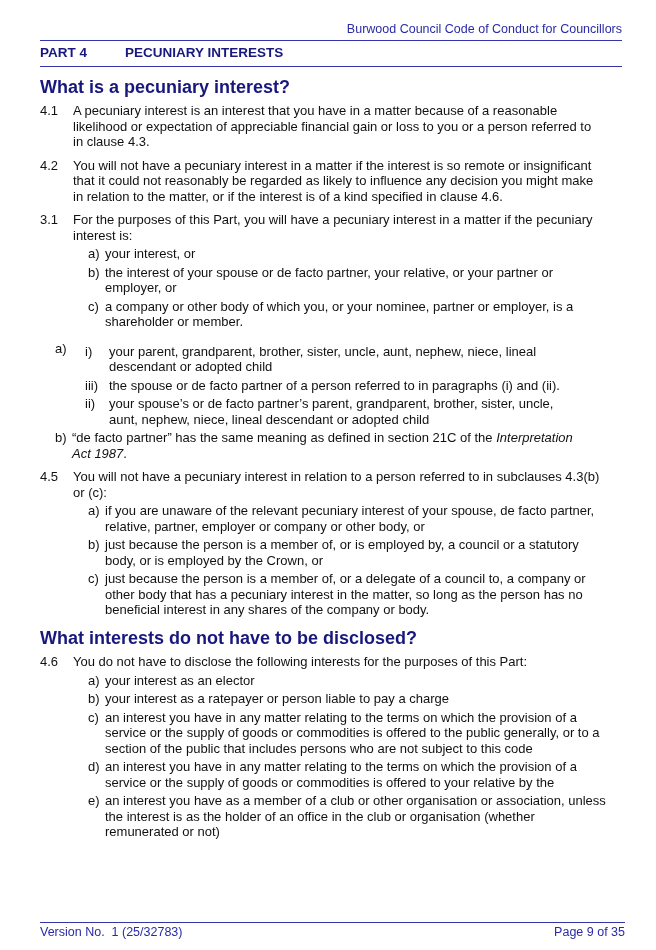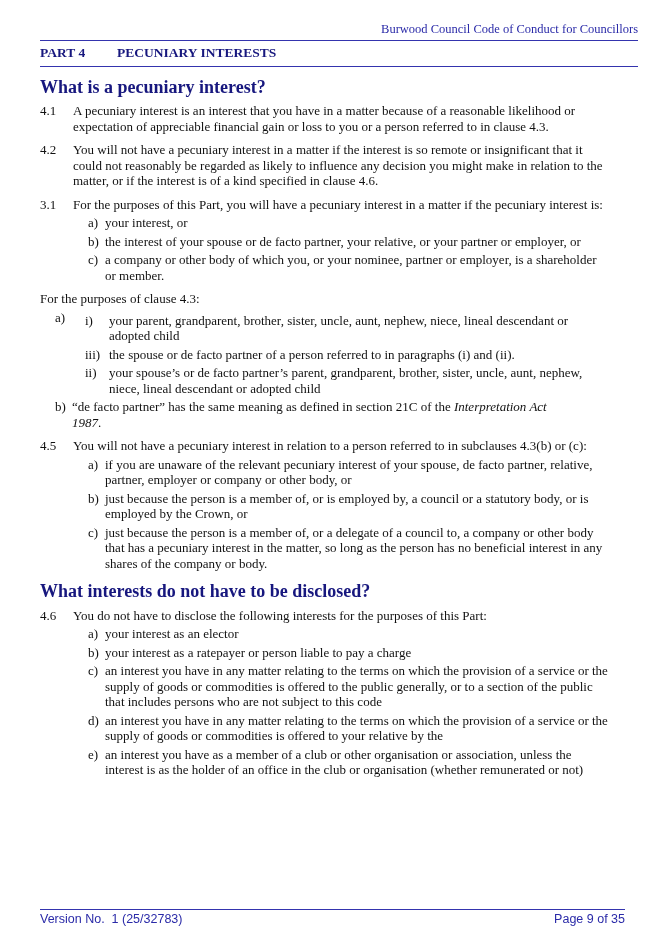--- a/index.html
+++ b/index.html
@@ -13,41 +13,41 @@
   body {
     position: relative;
     width: 656px;
     height: 950px;
     overflow: hidden;
     font-family: "Liberation Sans", sans-serif;
     font-size: 13px;
     line-height: 15.5px;
     color: var(--body-text);
   }
-  .page { padding: 22px 18px 0 40px; font-family: Liberation Serif, serif; }
+  .page { padding: 22px 34px 0 40px; }
 
   
   .doc-title {
     text-align: right;
     font-size: 12.5px;
     line-height: 14px;
     color: var(--header-blue);
     padding-bottom: 4px;
     border-bottom: 1px solid var(--rule-blue);
   }
   .part-row {
     display: flex;
     align-items: baseline;
     padding: 4px 0 5px;
     border-bottom: 1px solid var(--rule-blue);
     color: var(--heading-navy);
     font-weight: bold;
     font-size: 13.5px;
   }
-  .part-label { flex: none; width: 77px; }
+  .part-label { flex: none; width: 85px; }
 
   
   .section-heading {
     color: var(--heading-navy);
     font-weight: bold;
     font-size: 18px;
     margin: 13px 0 0;
   }
 
   
@@ -68,21 +68,21 @@
   .smark { flex: none; width: 24px; margin-left: 13px; }
   .sbody { flex: 1; min-width: 0; max-width: 475px; }
 
   .it { font-style: italic; }
 
   
   .footer {
     position: absolute;
     left: 40px;
     right: 31px;
-    bottom: 23px;
+    bottom: 10px;
     display: flex;
     justify-content: space-between;
     border-top: 1px solid var(--rule-blue);
     padding-top: 2px;
     color: var(--header-blue);
     font-size: 12.5px;
     line-height: 15px;
     white-space: pre;
   }
 </style>
@@ -134,21 +134,20 @@
         <span class="imark">c)</span>
         <div class="ibody">
             <p>a company or other body of which you, or your nominee, partner or employer, is a shareholder or member.</p>
           </div>
       </div>
     </div>
   </div>
 
   <div class="clause">
     <div class="cbody">
-      <p class="ctext">For the purposes of clause 4.3:</p>
       <div class="item">
         <span class="imark">a)</span>
         <div class="ibody">
           <div class="subitem">
             <span class="smark">i)</span>
             <p class="sbody">your parent, grandparent, brother, sister, uncle, aunt, nephew, niece, lineal descendant or adopted child</p>
           </div>
           <div class="subitem">
             <span class="smark">iii)</span>
             <p class="sbody">the spouse or de facto partner of a person referred to in paragraphs (i) and (ii).</p>

